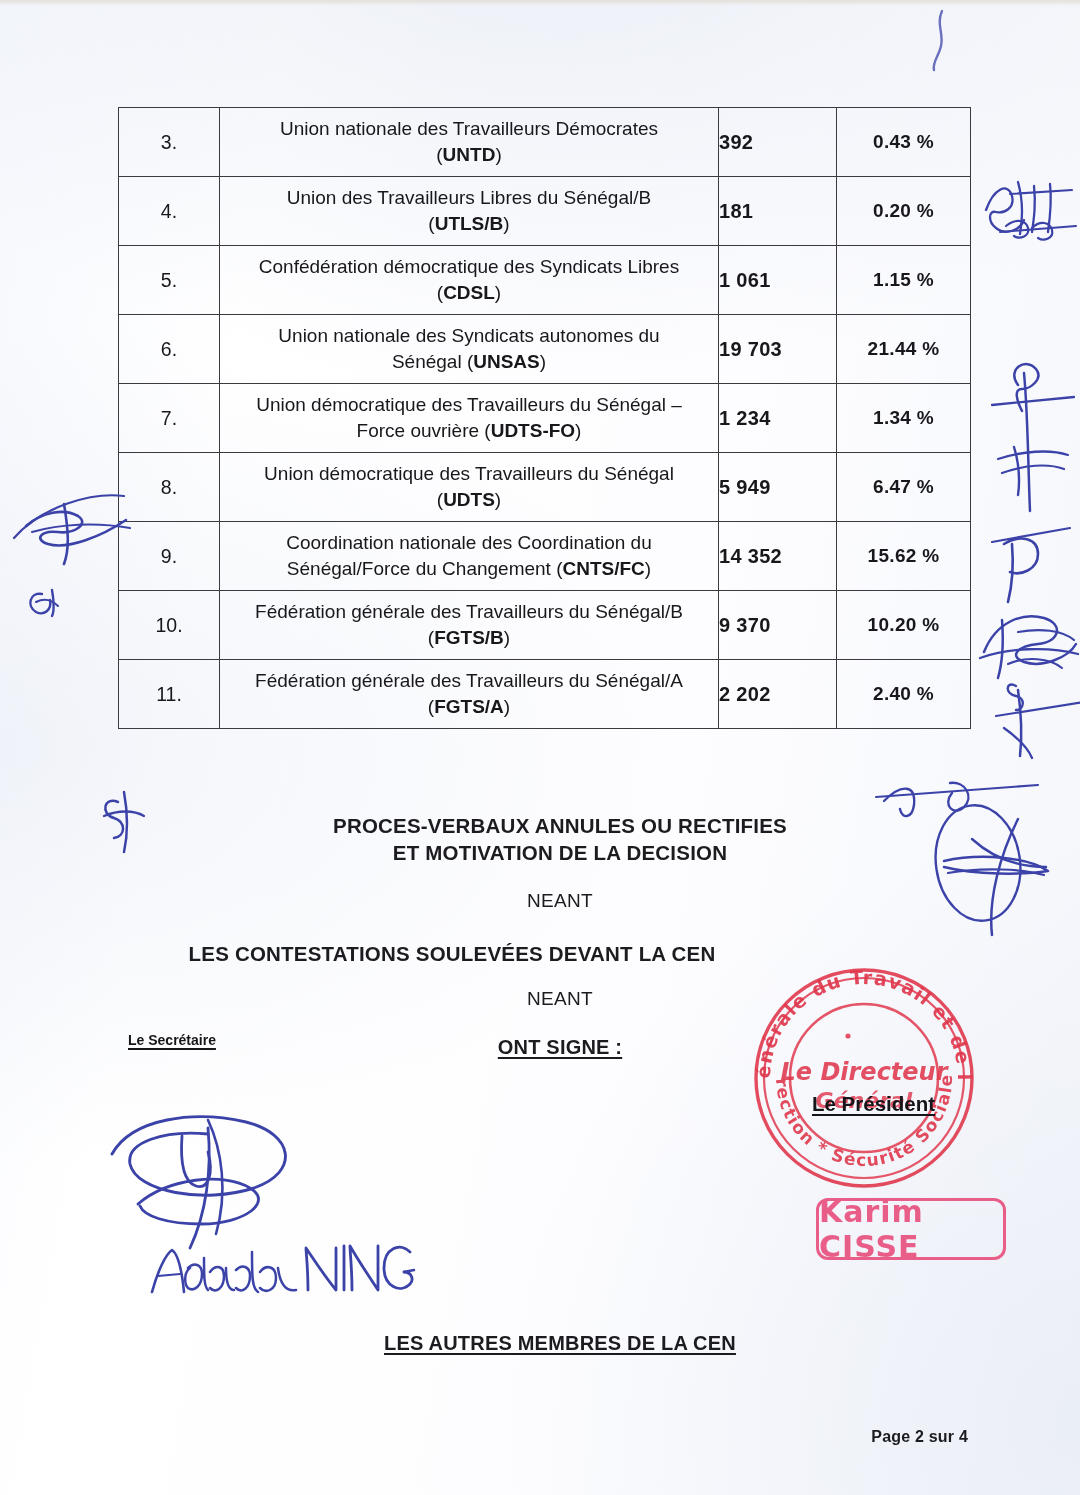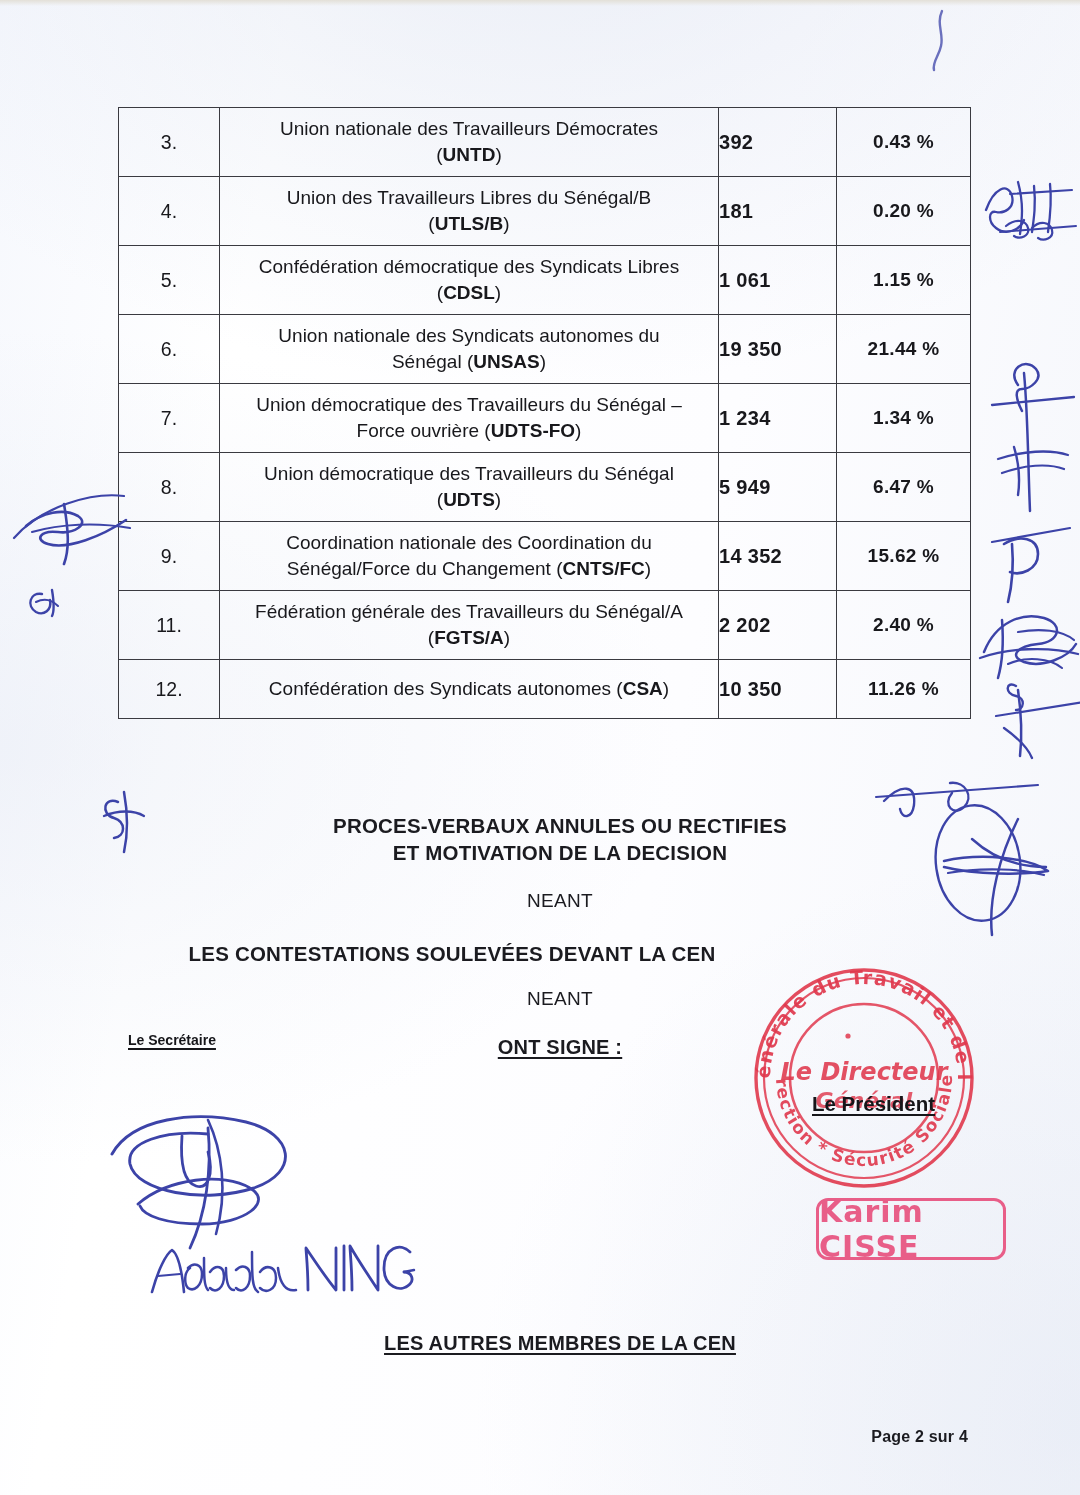--- a/index.html
+++ b/index.html
@@ -239,21 +239,21 @@
             </td>
             <td class="c-count">1 061</td>
             <td class="c-pct">1.15 %</td>
           </tr>
           <tr class="r-tall">
             <td class="c-num">6.</td>
             <td class="c-name">
               <div>Union nationale des Syndicats autonomes du</div>
               <div>Sénégal (<span class="abbr">UNSAS</span>)</div>
             </td>
-            <td class="c-count">19 350</td>
+            <td class="c-count">19 703</td>
             <td class="c-pct">21.44 %</td>
           </tr>
           <tr class="r-tall">
             <td class="c-num">7.</td>
             <td class="c-name">
               <div>Union démocratique des Travailleurs du Sénégal –</div>
               <div>Force ouvrière (<span class="abbr">UDTS-FO</span>)</div>
             </td>
             <td class="c-count">1 234</td>
             <td class="c-pct">1.34 %</td>
@@ -270,33 +270,36 @@
           <tr class="r-tall">
             <td class="c-num">9.</td>
             <td class="c-name">
               <div>Coordination nationale des Coordination du</div>
               <div>Sénégal/Force du Changement (<span class="abbr">CNTS/FC</span>)</div>
             </td>
             <td class="c-count">14 352</td>
             <td class="c-pct">15.62 %</td>
           </tr>
           <tr class="r-tall">
+            <td class="c-num">10.</td>
+            <td class="c-name">
+              <div>Fédération générale des Travailleurs du Sénégal/B</div>
+              <div>(<span class="abbr">FGTS/B</span>)</div>
+            </td>
+            <td class="c-count">9 370</td>
+            <td class="c-pct">10.20 %</td>
+          </tr>
+          <tr class="r-tall">
             <td class="c-num">11.</td>
             <td class="c-name">
               <div>Fédération générale des Travailleurs du Sénégal/A</div>
               <div>(<span class="abbr">FGTS/A</span>)</div>
             </td>
             <td class="c-count">2 202</td>
             <td class="c-pct">2.40 %</td>
-          </tr>
-          <tr class="r-last">
-            <td class="c-num">12.</td>
-            <td class="c-name"><span>Confédération des Syndicats autonomes (</span><span class="abbr">CSA</span><span>)</span></td>
-            <td class="c-count">10 350</td>
-            <td class="c-pct">11.26 %</td>
           </tr>
         </tbody>
     </table>
   </div>
 
   <div class="blk h-bold" id="pv-heading">
     <div>PROCES-VERBAUX ANNULES OU RECTIFIES</div>
     <div>ET MOTIVATION DE LA DECISION</div>
   </div>
 

